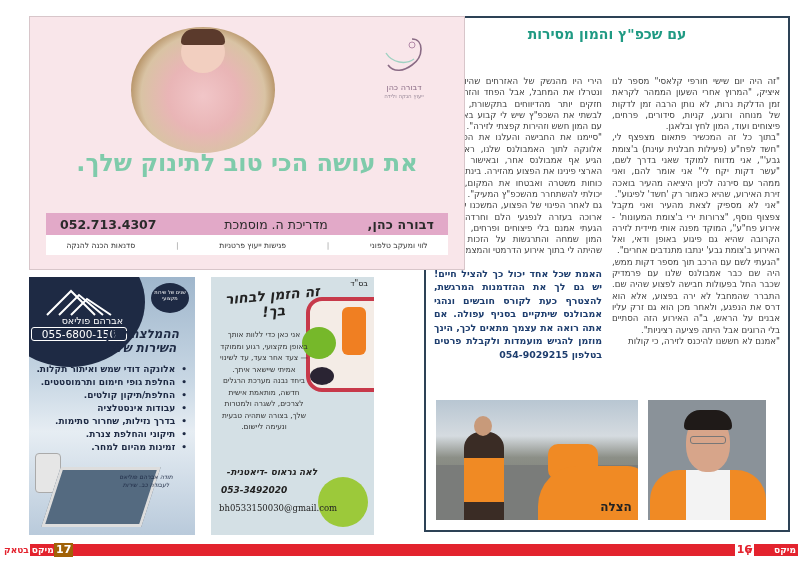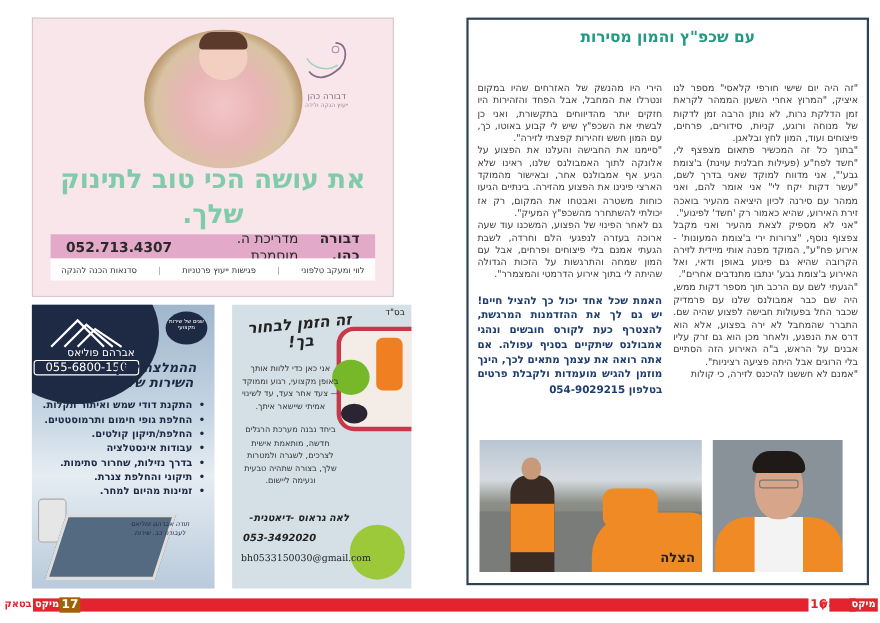--- a/index.html
+++ b/index.html
@@ -52,21 +52,21 @@
     background: #8a9299;
   }
   .photo-portrait .vest { position: absolute; left: 2px; bottom: -4px; width: 116px; height: 54px; background: #f08a24; border-radius: 30px 30px 0 0; }
   .photo-portrait .shirt { position: absolute; left: 38px; bottom: -4px; width: 44px; height: 54px; background: #f3f3f3; }
   .photo-portrait .face { position: absolute; left: 38px; top: 14px; width: 44px; height: 58px; background: #d7a58a; border-radius: 48% 48% 45% 45%; }
   .photo-portrait .hair { position: absolute; left: 36px; top: 10px; width: 48px; height: 20px; background: #1f1a18; border-radius: 24px 24px 6px 6px; }
   .photo-portrait .glasses { position: absolute; left: 42px; top: 36px; width: 36px; height: 8px; border: 1.5px solid #777; border-radius: 3px; }
 
   
   .baby-ad {
-    position: absolute; left: 29px; top: 16px; width: 329px; height: 254px;
+    position: absolute; left: 29px; top: 16px; width: 436px; height: 254px;
     background: #f9e6ea; border: 1px solid #d8c6ca;
   }
   .baby-photo {
     position: absolute; left: 101px; top: 10px; width: 144px; height: 126px;
     border-radius: 50%; background: radial-gradient(circle at 50% 55%, #f1c6c8 0%, #e9b5b6 35%, #d9c3a4 62%, #b28d5f 75%, #f9e6ea 77%);
   }
   .baby-head {
     position: absolute; left: 151px; top: 14px; width: 44px; height: 42px;
     border-radius: 50%; background: #f2cfc0;
   }
@@ -146,21 +146,21 @@
   .nutri-bottle { position: absolute; right: 6px; top: 200px; width: 50px; height: 50px; border-radius: 50%; background: #9cc93a; }
   .nutri-bsd { position: absolute; right: 6px; top: 2px; font-size: 8px; color: #222; }
   .nutri-headline {
     position: absolute; left: 6px; top: 10px; width: 112px; text-align: center; color: #222;
     font-size: 14px; line-height: 16px; font-style: italic; font-weight: bold; transform: rotate(-5deg);
   }
   .nutri-body {
     position: absolute; left: 8px; top: 52px; width: 90px; text-align: center; color: #333;
     font-size: 7.4px; line-height: 11.5px;
   }
-  .nutri-body p + p { margin-top: 10px; }
+  .nutri-body p + p { }
   .nutri-sign { position: absolute; left: 6px; top: 190px; width: 110px; text-align: center; font-size: 9px; font-style: italic; color: #222; font-weight: bold; }
   .nutri-phone { position: absolute; left: 10px; top: 208px; font-size: 9px; font-style: italic; font-weight: bold; color: #222; direction: ltr; }
   .nutri-email { position: absolute; left: 8px; top: 226px; font-size: 8.5px; color: #222; direction: ltr; font-family: "DejaVu Serif", serif; }
 
   
   .footer {
     position: absolute; left: 0; top: 543px; width: 800px; height: 14px;
   }
   .footer-bar { position: absolute; left: 66px; top: 1px; width: 712px; height: 12px; background: #e3232e; }
   .footer-brand {
@@ -249,21 +249,21 @@
   <svg class="solar-mountain" width="70" height="32" viewBox="0 0 70 32">
     <polyline points="2,30 26,6 50,30" fill="none" stroke="#fff" stroke-width="2"></polyline>
     <polyline points="14,30 34,10 58,30" fill="none" stroke="#fff" stroke-width="2"></polyline>
     <polyline points="26,30 42,14 66,30" fill="none" stroke="#fff" stroke-width="2"></polyline>
   </svg>
   <div class="solar-name">אברהם פוליאס</div>
   <div class="solar-phone">055-6800-150</div>
   <div class="solar-badge">שנים של שירות מקצועי</div>
   <div class="solar-slogan">ההמלצה שלך השירות שלנו</div>
   <ul class="solar-list">
-    <li>התקנת דודי שמש ואיתור תקלות.</li>
+    <li>אלונקה דודי שמש ואיתור תקלות.</li>
     <li>החלפת גופי חימום ותרמוסטטים.</li>
     <li>החלפת/תיקון קולטים.</li>
     <li>עבודות אינסטלציה</li>
     <li>בדרך נזילות, שחרור סתימות.</li>
     <li>תיקוני והחלפת צנרת.</li>
     <li>זמינות מהיום למחר.</li>
   </ul>
   <div class="solar-tank"></div>
   <div class="solar-panel"></div>
   <div class="solar-credit">תודה אברהם פוליאס לעבודה כב. שירות</div>

